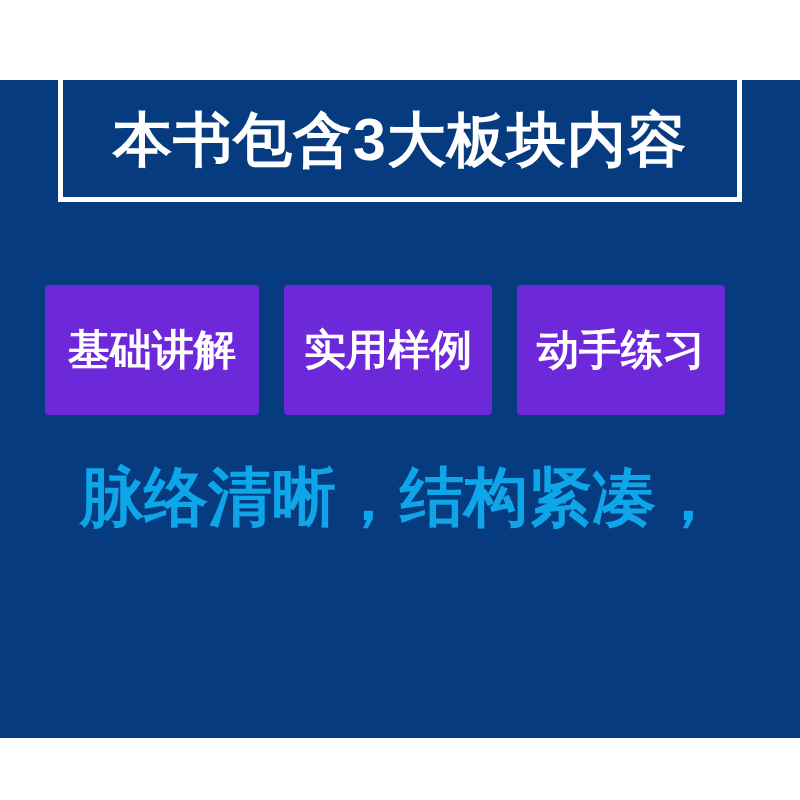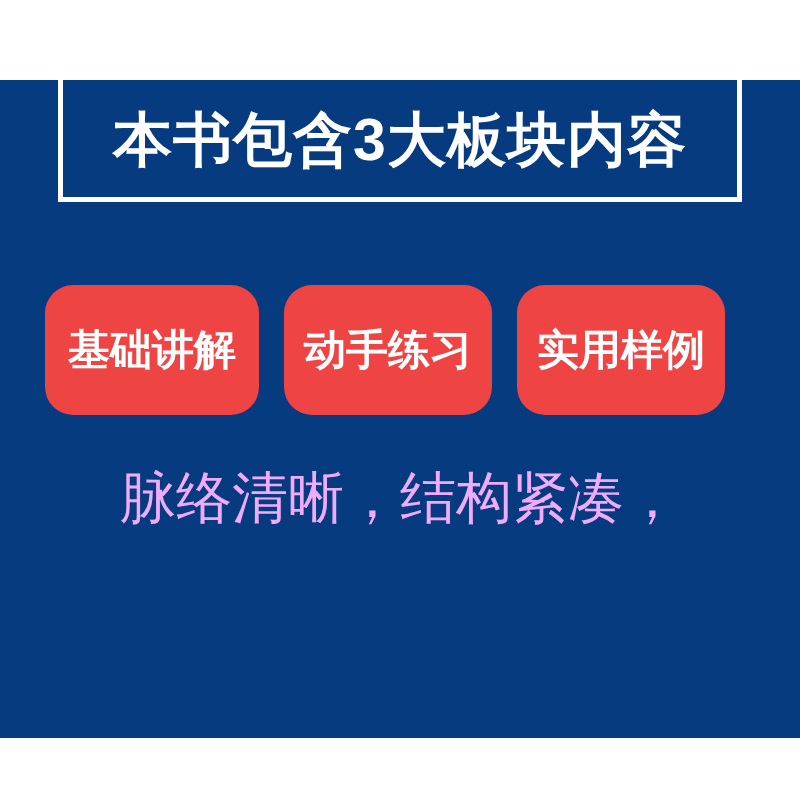--- a/index.html
+++ b/index.html
@@ -63,22 +63,22 @@
   .pill-row {
     position: absolute;
     left: 45px;
     top: 205px;
     width: 680px;
     display: flex;
     justify-content: space-between;
     align-items: center;
   }
   .pill {
-    background: #ef4444;
-    border-radius: 28px;
+    background: #6d28d9;
+    border-radius: 4px;
     height: 130px;
     display: flex;
     align-items: center;
     justify-content: center;
     box-sizing: border-box;
   }
   .pill-1 { width: 214px; }
   .pill-2 { width: 208px; }
   .pill-3 { width: 208px; }
   .pill-label {
@@ -92,48 +92,48 @@
 
   
   .tagline {
     position: absolute;
     left: 0;
     top: 378px;
     width: 800px;
     text-align: center;
   }
   .tagline-line {
-    color: #f0abfc;
-    font-size: 56px;
-    font-weight: 400;
+    color: #0ea5e9;
+    font-size: 64px;
+    font-weight: 700;
     line-height: 79px;
     white-space: nowrap;
     letter-spacing: 0px;
   }
 </style>
 </head>
 <body>
 
 <div id="poster">
 
   <div class="blue-panel">
 
     <div class="title-frame">
       <div class="title-text">本书包含3大板块内容</div>
     </div>
 
     <div class="pill-row">
       <div class="pill pill-1">
         <span class="pill-label">基础讲解</span>
       </div>
+      <div class="pill pill-2">
+        <span class="pill-label">实用样例</span>
+      </div>
       <div class="pill pill-3">
         <span class="pill-label">动手练习</span>
-      </div>
-      <div class="pill pill-2">
-        <span class="pill-label">实用样例</span>
       </div>
     </div>
 
     <div class="tagline">
       <div class="tagline-line">脉络清晰，结构紧凑，</div>
     </div>
 
   </div>
 </div>
 

